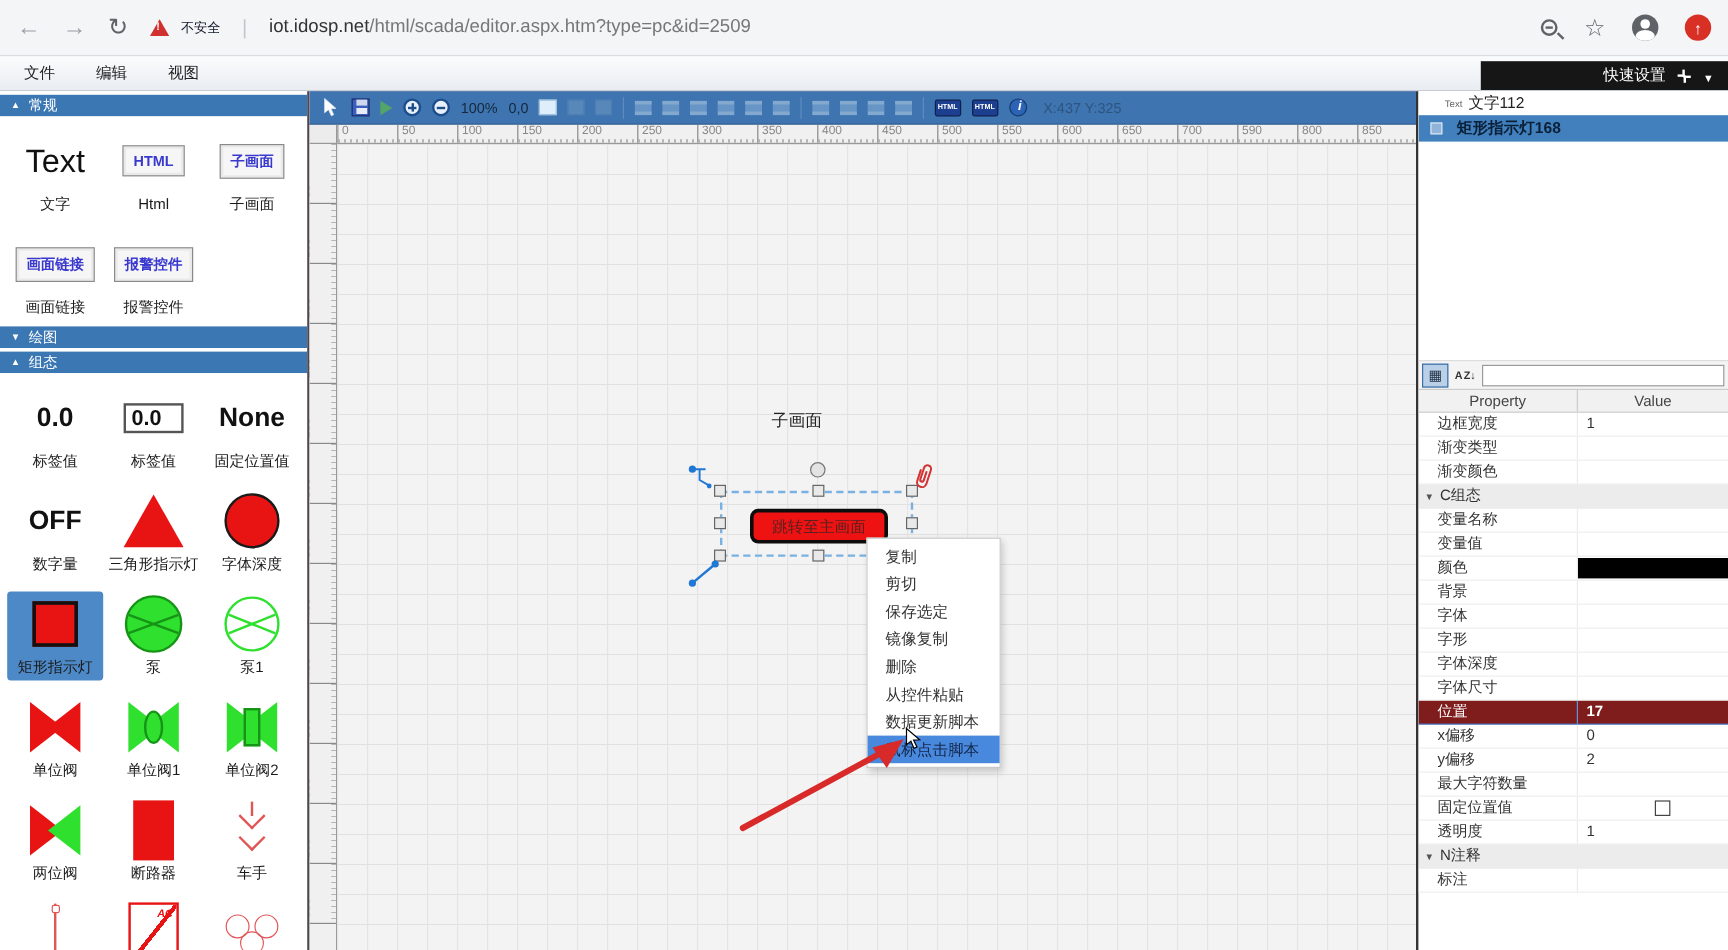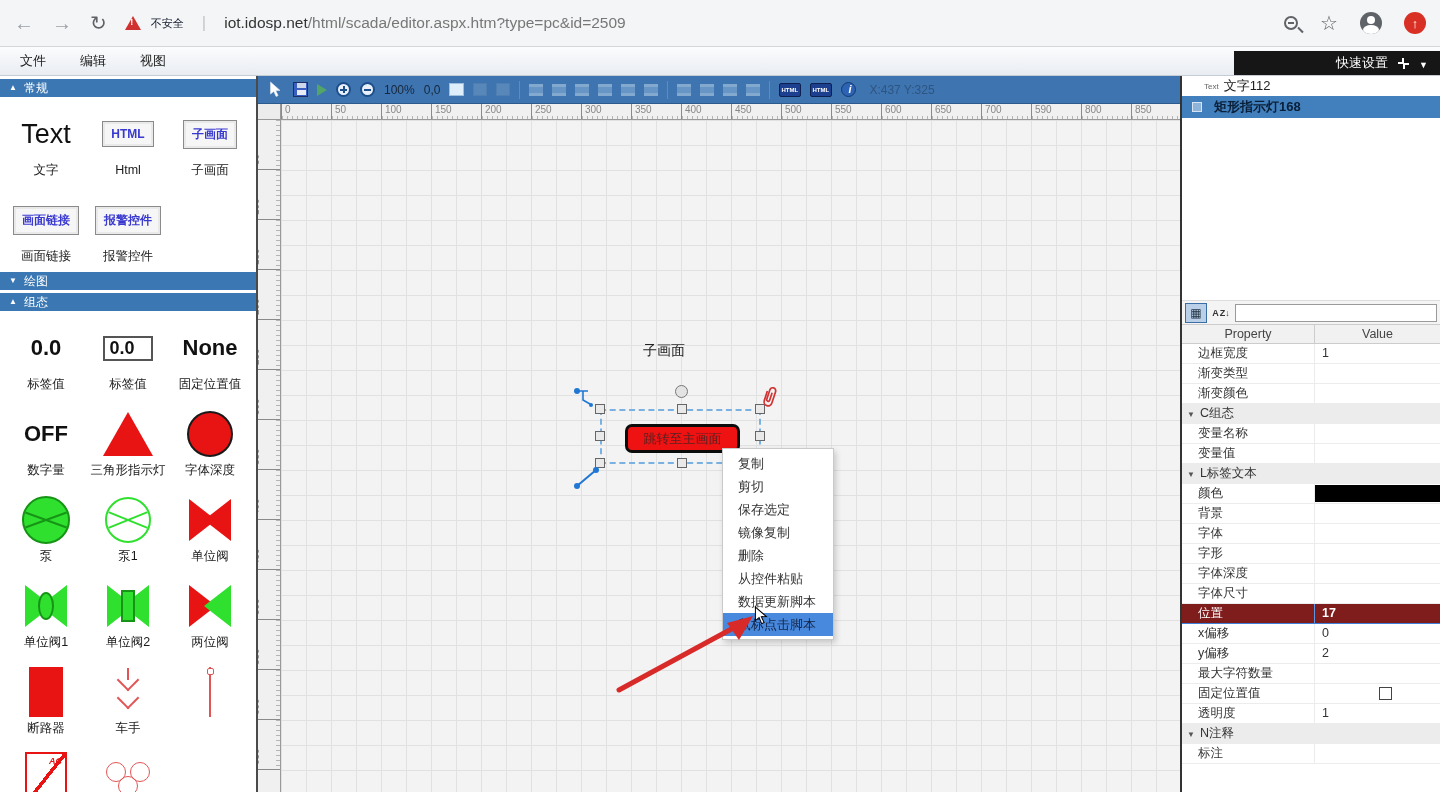--- a/index.html
+++ b/index.html
@@ -275,20 +275,26 @@
           <i class="a"></i>
         </div>
         <div class="pal-label">三角形指示灯</div>
       </div>
         <div class="pal-item">
         <div class="pal-icon circ-red">
           <i class="a"></i>
         </div>
         <div class="pal-label">字体深度</div>
       </div>
+        <div class="pal-item selected">
+        <div class="pal-icon sq-red">
+          <i class="a"></i>
+        </div>
+        <div class="pal-label">矩形指示灯</div>
+      </div>
         <div class="pal-item">
         <div class="pal-icon pump-fill">
           <i class="a"></i>
             <i class="b"></i>
             <i class="c"></i>
         </div>
         <div class="pal-label">泵</div>
       </div>
         <div class="pal-item">
         <div class="pal-icon pump-line">
@@ -583,24 +589,20 @@
         </div>
       </div>
         <div class="prow">
         <div class="pname">变量值</div>
         <div class="pval">
           <span class="pvtext"></span>
           
           
         </div>
       </div>
-        <div class="prow group">
-        <div class="pname">L标签文本</div>
-
-      </div>
         <div class="prow swatch">
         <div class="pname">颜色</div>
         <div class="pval">
 
           <span class="pswatch"></span>
 
         </div>
       </div>
         <div class="prow">
         <div class="pname">背景</div>

